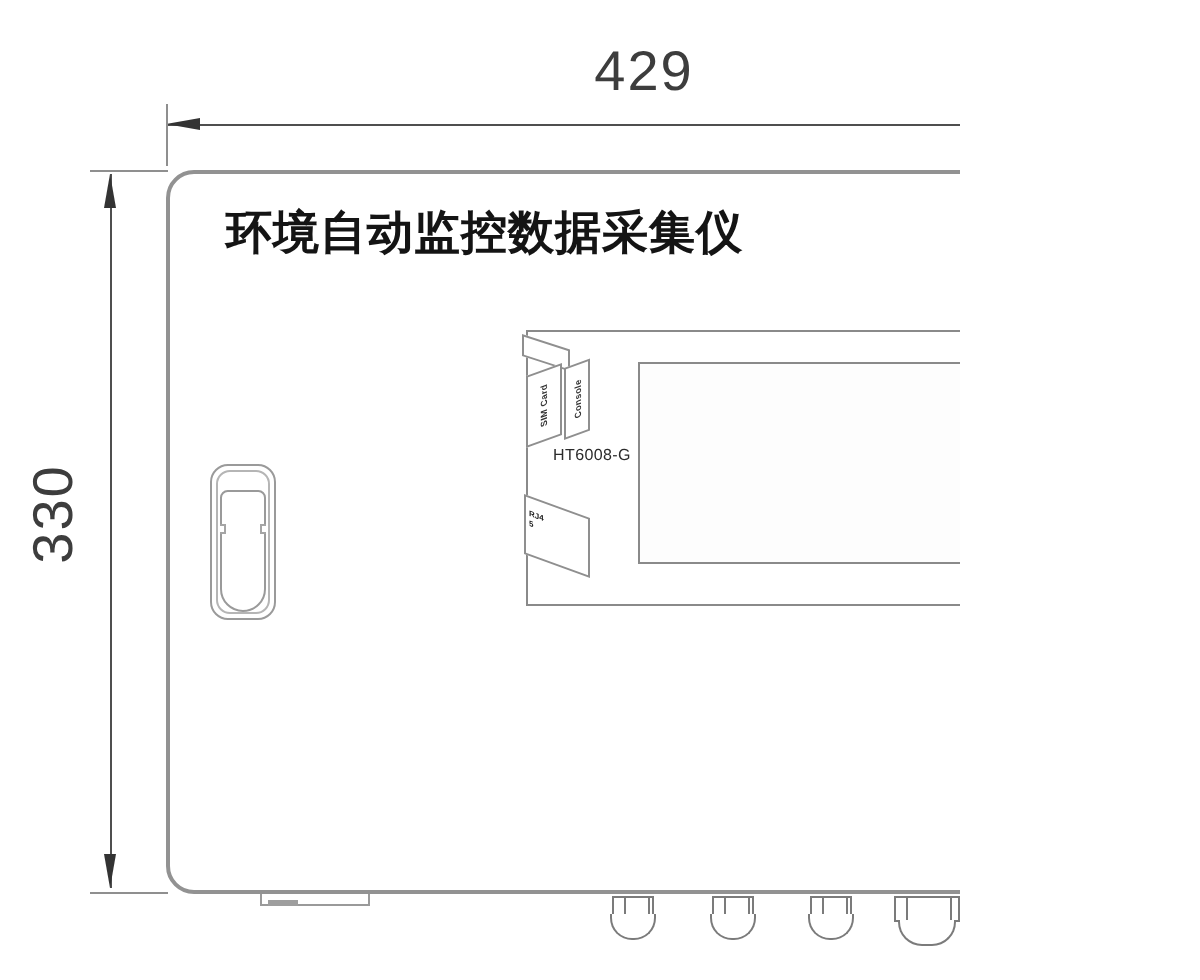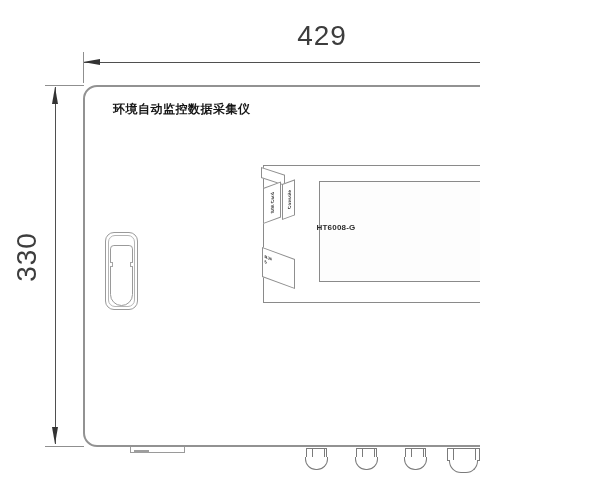--- a/index.html
+++ b/index.html
@@ -15,41 +15,41 @@
   .line { position:absolute; background:#4f4f4f; }
   .extline { position:absolute; background:#8f8f8f; }
   .arrow { position:absolute; width:0; height:0; }
   .arrow.left  { border-top:3.5px solid transparent; border-bottom:3.5px solid transparent; border-right:17px solid #333; }
   .arrow.right { border-top:3.5px solid transparent; border-bottom:3.5px solid transparent; border-left:17px solid #333; }
   .arrow.up    { border-left:3.5px solid transparent; border-right:3.5px solid transparent; border-bottom:17px solid #333; }
   .arrow.down  { border-left:3.5px solid transparent; border-right:3.5px solid transparent; border-top:17px solid #333; }
   
   .enclosure { position:absolute; left:83px; top:85px; width:474px; height:362px;
                border:2px solid #929292; border-radius:14px; background:#fff; }
-  .title-cn { position:absolute; left:28px; top:14px; font-size:12px; font-weight:bold;
+  .title-cn { position:absolute; left:28px; top:14px; font-size:23px; font-weight:bold;
               color:#141414; letter-spacing:0.5px; white-space:nowrap; }
   .title-en { position:absolute; left:28px; top:39px; font-size:6.5px; font-weight:bold;
               color:#141414; font-family:"DejaVu Sans Mono", monospace; letter-spacing:0.3px; white-space:nowrap; }
   
   .lock { position:absolute; left:20px; top:145px; width:33px; height:78px;
           border:1.5px solid #9a9a9a; border-radius:9px; background:#fff; }
   .lock-inner { position:absolute; left:2px; top:2px; right:2px; bottom:2px;
                 border:1px solid #b5b5b5; border-radius:7px; }
   .lock-cutout { position:absolute; left:3.5px; top:12px; width:23px; height:61px;
                  border:1px solid #9a9a9a; border-radius:4px 4px 12px 12px; background:#fff; }
   .lock-notch { position:absolute; width:3px; height:5px; background:#fff; border:1px solid #a5a5a5; }
   .lock-notch.l { left:-1px; top:16px; border-left:none; }
   .lock-notch.r { right:-1px; top:16px; border-right:none; }
   
   .panel { position:absolute; left:178px; top:78px; width:242px; height:138px;
            border:1.5px solid #8a8a8a; background:#fff; }
   .screen { position:absolute; left:55px; top:15px; width:170px; height:101px;
             border:1.5px solid #8a8a8a; background:#fdfdfd; }
-  .model { position:absolute; left:10px; top:57px; width:44px; font-size:8px; font-weight:bold;
-           color:#2b2b2b; letter-spacing:0.2px; text-align:center; white-space:nowrap;margin-left:40px; }
+  .model { position:absolute; left:10px; top:57px; width:44px; font-size:8px; font-weight:normal;
+           color:#2b2b2b; letter-spacing:0.2px; text-align:center; white-space:nowrap; }
   .flaptop { position:absolute; left:-3px; top:1px; width:24px; height:11px;
              border:1px solid #8f8f8f; background:#fff; transform:skewY(18deg); transform-origin:left top; }
   .tag { position:absolute; border:1px solid #8f8f8f; background:#fff;
          transform:skewY(-20deg); transform-origin:left top; }
   .tag.sim { left:-1px; top:22px; width:18px; height:36px; }
   .tag.console { left:18px; top:18px; width:13px; height:36px; }
   .vtext { position:absolute; left:50%; top:50%; transform:translate(-50%,-50%) rotate(-90deg);
            font-size:4.5px; font-weight:bold; color:#333; white-space:nowrap; letter-spacing:0.2px; }
   .flap-port { position:absolute; left:-2px; top:81px; width:33px; height:30px;
                border:1px solid #8f8f8f; background:#fff; transform:skewY(20deg); transform-origin:left top; }

